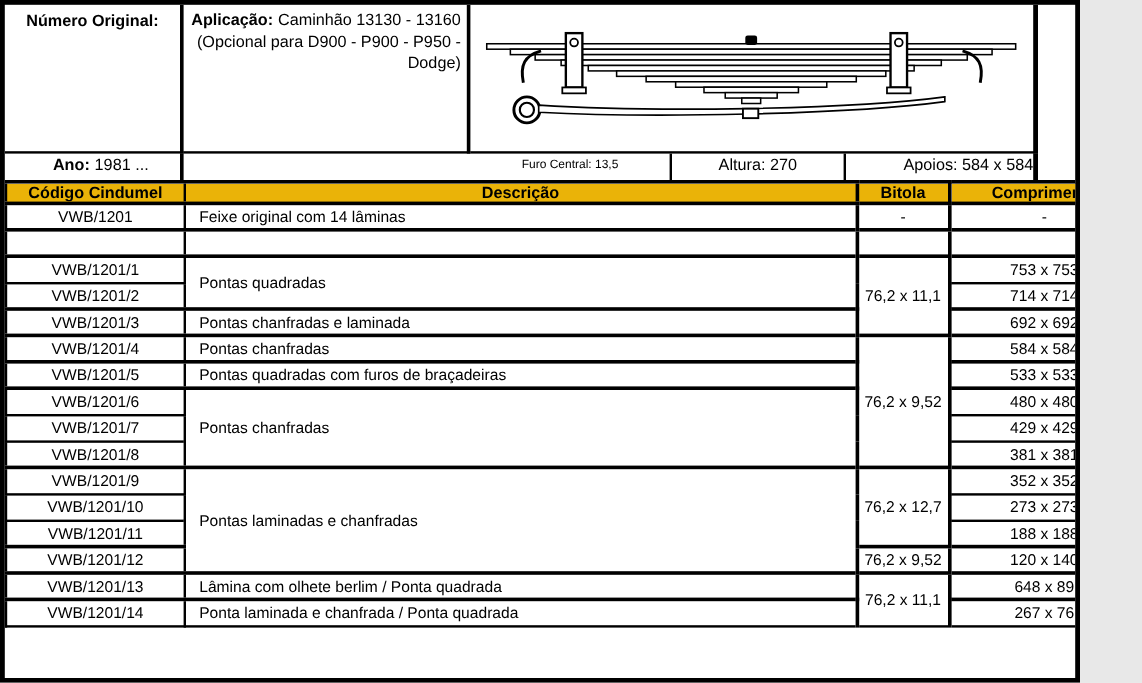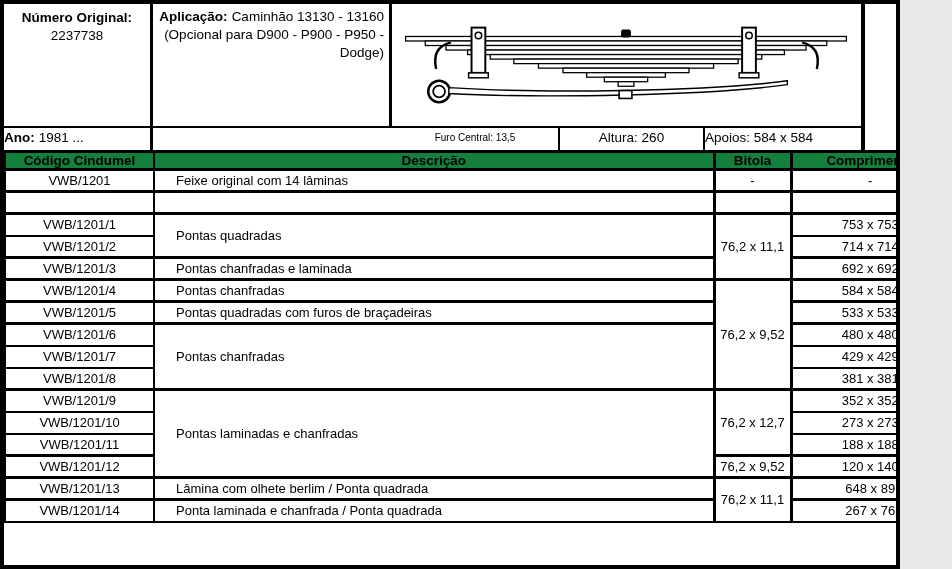--- a/index.html
+++ b/index.html
@@ -21,54 +21,53 @@
     grid-template-rows: 124px 22px;
     width: 944px;
   }
   .cell { border-right: 3px solid #000; border-bottom: 2px solid #000; overflow: hidden; }
 
   .c-num  { grid-column: 1; grid-row: 1; text-align: center; padding-top: 5px; font-size: 13.5px; line-height: 1.3; }
   .c-apl  { grid-column: 2; grid-row: 1; padding: 4px 5px; font-size: 13.5px; line-height: 1.32; text-align: right; }
   .c-draw { grid-column: 3 / 6; grid-row: 1; border-right: 4px solid #000; }
   .c-vwb  { grid-column: 6; grid-row: 1 / 3; border-right: 0; border-bottom: 0;
             display: flex; align-items: center; justify-content: center; }
-  .c-ano  { grid-column: 1; grid-row: 2; border-bottom: 0; text-align: left; font-size: 13.5px; line-height: 20px; }
+  .c-ano  { grid-column: 1; grid-row: 2; border-bottom: 0; text-align: center; font-size: 13.5px; line-height: 20px; margin-left: 14px; }
   .c-tras { grid-column: 2; grid-row: 2; border-bottom: 0; text-align: right; line-height: 20px; margin-top: 39px; }
   .c-furo { grid-column: 3; grid-row: 2; border-right: 2px solid #000; border-bottom: 0; text-align: center; font-size: 10px; line-height: 20px; }
   .c-alt  { grid-column: 4; grid-row: 2; border-right: 2px solid #000; border-bottom: 0; text-align: center; font-size: 13.5px; line-height: 20px; }
-  .c-apo  { grid-column: 5; grid-row: 2; border-right: 4px solid #000; border-bottom: 0; text-align: left; font-size: 13.5px; line-height: 20px; }
+  .c-apo  { grid-column: 5; grid-row: 2; border-right: 4px solid #000; border-bottom: 0; text-align: right; font-size: 13.5px; line-height: 20px; }
 
   .bold { font-weight: bold; }
   .val  { margin-left: 4px; }
   .tras { font-weight: bold; font-size: 14px; text-decoration: underline; letter-spacing: .3px; }
   .vwb  { transform: rotate(-90deg); font-weight: bold; font-size: 20px;
           letter-spacing: 1px; text-decoration: underline; text-underline-offset: 3px; white-space: nowrap; }
 
   .c-draw svg { width: 100%; height: 100%; display: block; }
 
   
   table { border-collapse: collapse; table-layout: fixed; width: 944px; }
   th, td { border: 2px solid #000; height: 22px; font-size: 13px;
            text-align: center; padding: 0; overflow: hidden; white-space: nowrap; }
-  thead th { height: 17px; background: #15803d; font-weight: bold; font-size: 13.5px;
+  thead th { height: 17px; background: #eab308; font-weight: bold; font-size: 13.5px;
              border-top: 3px solid #000; border-bottom: 3px solid #000; }
-  td.d { text-align: left; padding: 0 21px; }
+  td.d { text-align: left; padding: 0 11px; }
   .bcol { border-left: 3px solid #000; border-right: 3px solid #000; margin-left: 47px; }
   tr.gt > td { border-top: 3px solid #000; }
 </style>
 </head>
 <body>
 
 <div class="page">
 
   <div class="top">
 
     <div class="cell c-num">
       <div class="bold">Número Original:</div>
-      <div>2237738</div>
     </div>
 
     <div class="cell c-apl">
       <span class="bold">Aplicação:</span><span class="val">Caminhão 13130 - 13160 (Opcional para D900 - P900 - P950 - Dodge)</span>
     </div>
 
     <div class="cell c-draw">
       <svg viewBox="0 0 473 124" preserveAspectRatio="xMidYMid meet">
         <g fill="#fff" stroke="#000" stroke-width="1.3">
           <rect x="12" y="33" width="448" height="4.6"></rect>
@@ -111,21 +110,21 @@
 
     <div class="cell c-tras">
       <span class="tras">TRASEIRO</span>
     </div>
 
     <div class="cell c-furo">
       <span>Furo Central: 13,5</span>
     </div>
 
     <div class="cell c-alt">
-      <span>Altura: 260</span>
+      <span>Altura: 270</span>
     </div>
 
     <div class="cell c-apo">
       <span>Apoios: 584 x 584</span>
     </div>
   </div>
 
   <table>
     <colgroup>
       <col style="width:149px">

